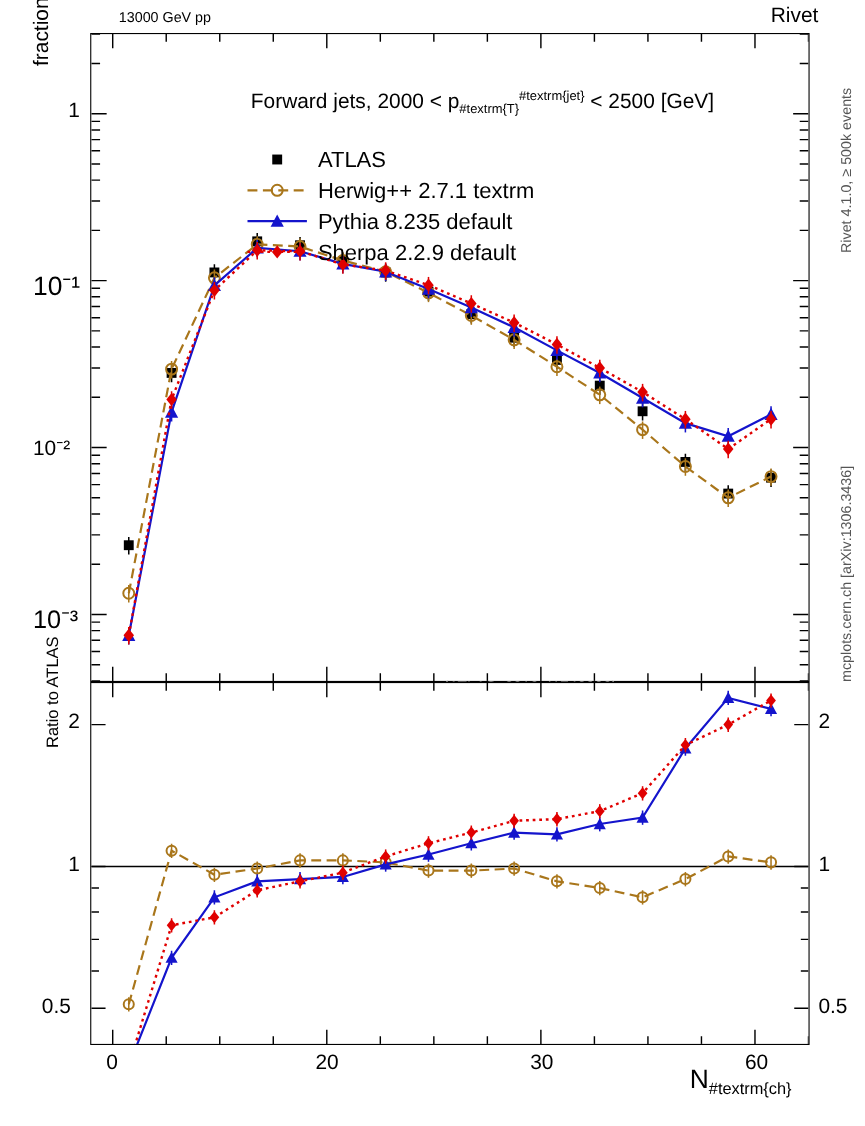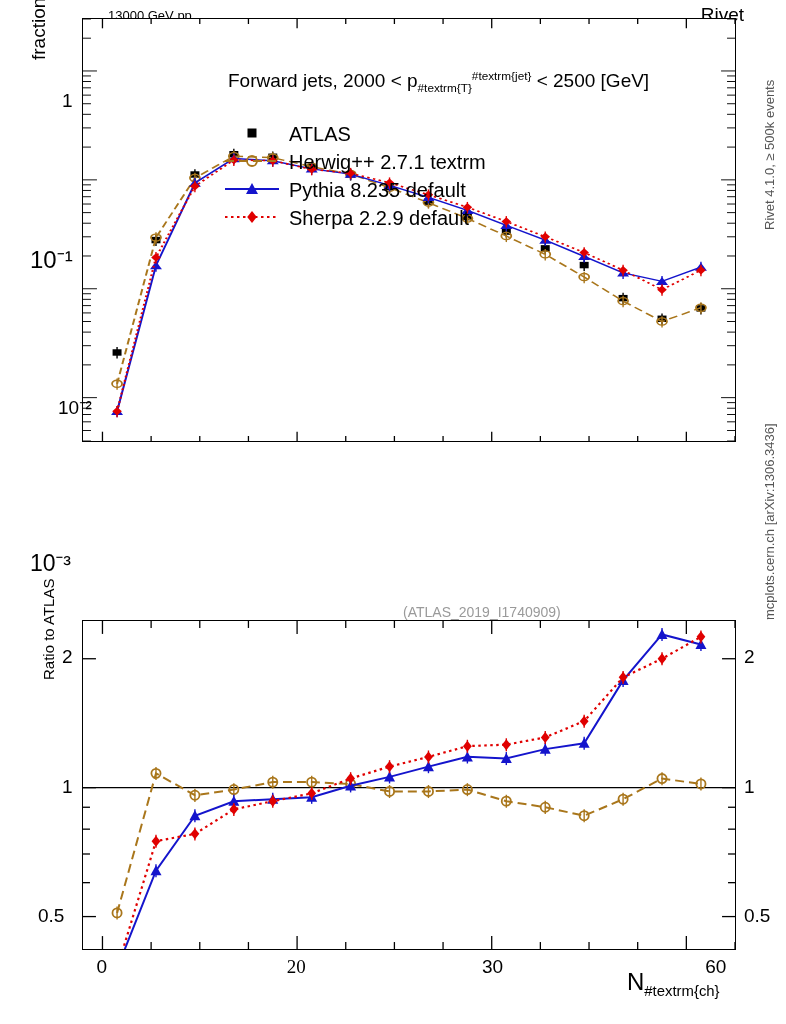--- a/index.html
+++ b/index.html
@@ -11,21 +11,21 @@
 
   
   #hdr-left{left:108px;top:8px;font-size:13px;}
   #hdr-right{right:42px;top:4px;font-size:19px;}
 
   
   .vlabel{font-size:13px;color:#555;}
 
   
   .panel{position:absolute;border:1.3px solid #000;box-sizing:border-box;background:#fff;}
-  #main-panel{left:82px;top:18px;width:654px;height:424px;}
+  #main-panel{left:82px;top:30px;width:654px;height:590px;}
   #ratio-panel{left:82px;top:620px;width:654px;height:330px;}
 
   .plotarea{position:absolute;left:0;top:0;width:100%;height:100%;}
 
   .ticklabel{position:absolute;font-size:17px;white-space:nowrap;}
 
   
   #legend{position:absolute;left:140px;top:100px;font-size:16px;}
   .leg-row{position:relative;height:28px;}
   .leg-sym{position:absolute;left:0;top:0;width:58px;height:28px;}
@@ -467,28 +467,28 @@
         <polygon points="541.7462686567164,51.13220879770294 546.1622686567165,56.65220879770294 541.7462686567164,62.17220879770294 537.3302686567164,56.65220879770294" fill="#e00000"></polygon>
         <line x1="580.7910447761194" y1="31.53683798264541" x2="580.7910447761194" y2="44.64048332281368" stroke="#e00000" stroke-width="1.4"></line>
         <polygon points="580.7910447761194,32.45398033349435 585.2070447761195,37.97398033349435 580.7910447761194,43.493980333494356 576.3750447761194,37.97398033349435" fill="#e00000"></polygon>
         <line x1="619.8358208955224" y1="9.49745649811922" x2="619.8358208955224" y2="22.601101838287548" stroke="#e00000" stroke-width="1.4"></line>
         <polygon points="619.8358208955224,10.414598848968165 624.2518208955224,15.934598848968164 619.8358208955224,21.454598848968164 615.4198208955223,15.934598848968164" fill="#e00000"></polygon>
       </svg>
   </div>
 
   <div id="ticklabels">
       <div class="ticklabel" style="left: 30px; top: 546.411px; font-size: 23px;">10⁻³</div>
-      <div class="ticklabel" style="left: 30px; top: 394.156px; font-size: 19px; margin-left: 28px;">10⁻²</div>
+      <div class="ticklabel" style="left: 30px; top: 394.156px; font-size: 19px;">10⁻²</div>
       <div class="ticklabel" style="left: 30px; top: 241.9px; font-size: 24px;">10⁻¹</div>
       <div class="ticklabel" style="left: 62px; top: 89.6444px; font-size: 19px;">1</div>
       <div class="ticklabel" style="left: 38px; top: 905.375px; font-size: 19px;">0.5</div>
       <div class="ticklabel" style="left: 744px; top: 905.375px; font-size: 19px;">0.5</div>
       <div class="ticklabel" style="left: 62px; top: 775.675px; font-size: 19px;">1</div>
       <div class="ticklabel" style="left: 744px; top: 775.675px; font-size: 19px;">1</div>
       <div class="ticklabel" style="left: 62px; top: 645.974px; font-size: 19px;">2</div>
       <div class="ticklabel" style="left: 744px; top: 645.974px; font-size: 19px;">2</div>
       <div class="ticklabel" style="left: 96.5224px; top: 956px; font-size: 19px;">0</div>
-      <div class="ticklabel" style="left: 286.746px; top: 956px; font-size: 19px; font-family: Liberation Serif, serif;">20</div>
+      <div class="ticklabel" style="left: 286.746px; top: 956px; font-size: 19px;">20</div>
       <div class="ticklabel" style="left: 481.97px; top: 956px; font-size: 19px;">30</div>
-      <div class="ticklabel" style="left: 677.194px; top: 956px; font-size: 19px; margin-left: 28px;">60</div>
+      <div class="ticklabel" style="left: 677.194px; top: 956px; font-size: 19px;">60</div>
     </div>
 
 </div>
 
 </body></html>

